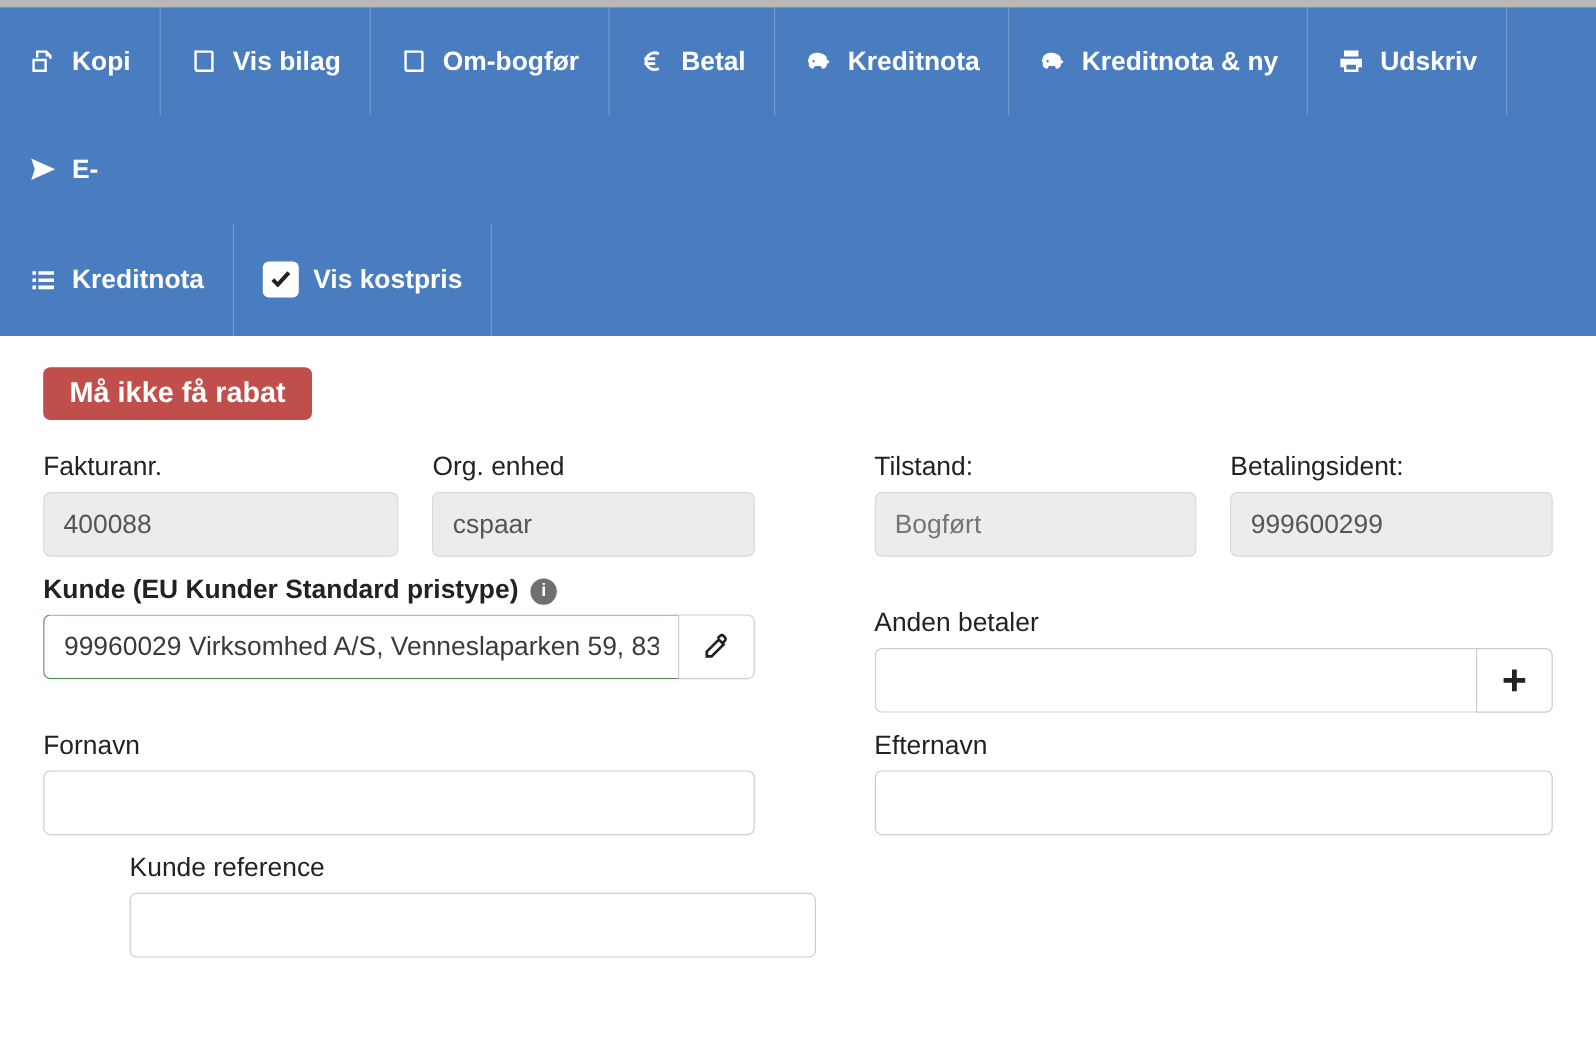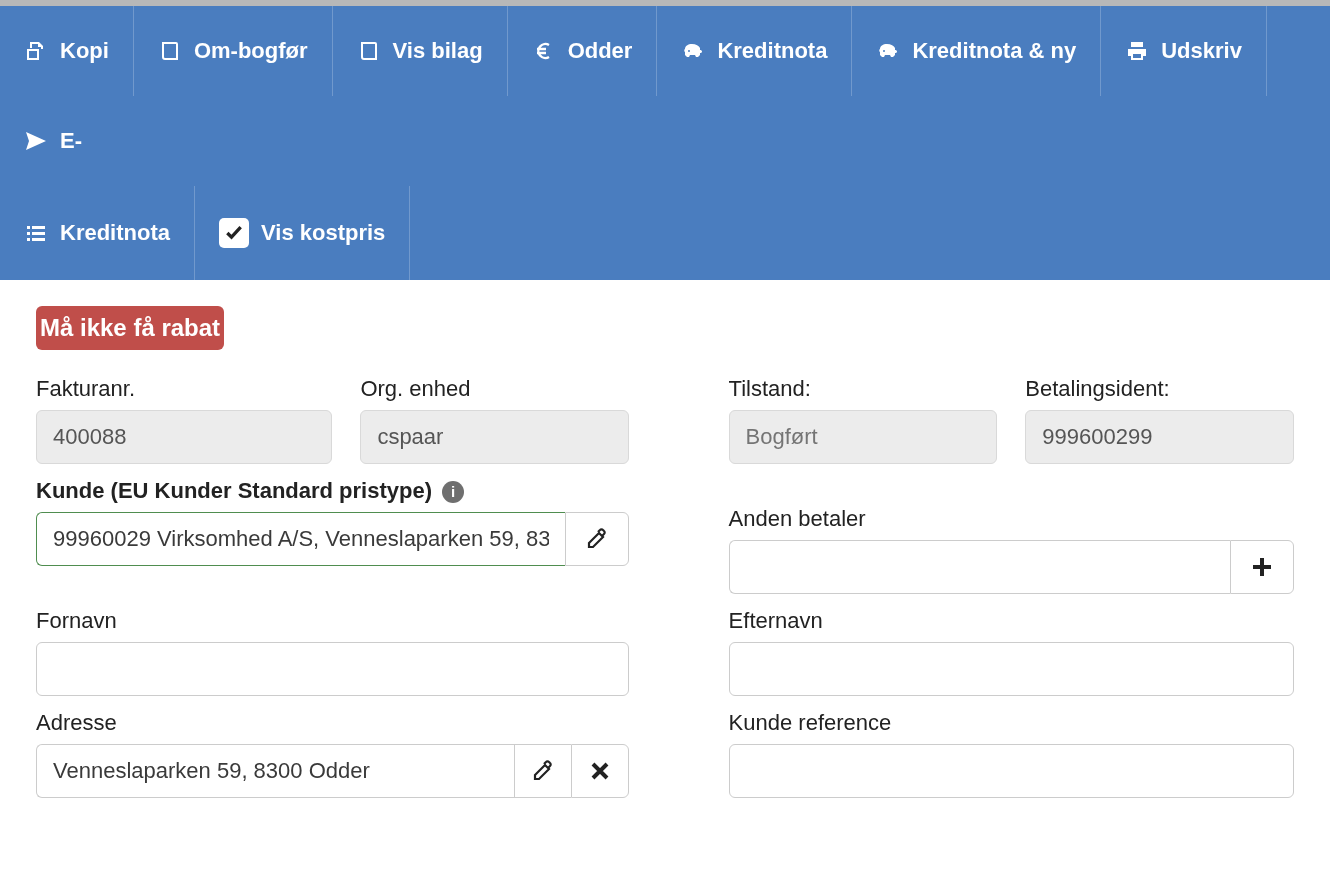--- a/index.html
+++ b/index.html
@@ -4,21 +4,21 @@
 <style>
   * { box-sizing: border-box; margin: 0; padding: 0; }
   body { font-family: -apple-system, BlinkMacSystemFont, "Segoe UI", Helvetica, Arial, sans-serif; background: #fff; width: 1330px; height: 886px; overflow: hidden; }
   .top-shadow { height: 6px; background: #b8b8b8; }
   .toolbar { background: #4a7dbf; display: flex; flex-wrap: wrap; }
   .toolbar-item { display: flex; align-items: center; gap: 12px; padding: 32px 24px; color: #fff; font-size: 22px; font-weight: 600; border-right: 1px solid rgba(255,255,255,0.22); cursor: pointer; white-space: nowrap; }
   .toolbar-item .icon { width: 24px; height: 24px; display: inline-flex; align-items: center; justify-content: center; }
   .toolbar-item .checkbox-box { width: 30px; height: 30px; background: #fff; border-radius: 5px; display: flex; align-items: center; justify-content: center; }
   .toolbar-item .checkbox-box svg { width: 20px; height: 20px; }
   .content { padding: 26px 36px; }
-  .badge { display: inline-block; background: #c04e4a; color: #fff; font-weight: 700; font-size: 24px; padding: 8px 4px; border-radius: 6px; }
+  .badge { display: inline-block; background: #c04e4a; color: #fff; font-weight: 700; font-size: 24px; padding: 8px 22px; border-radius: 6px; }
   .form { margin-top: 26px; }
   .row { display: flex; gap: 28px; margin-bottom: 14px; }
   .col-3 { width: 300px; }
   .col-6 { width: 600px; }
   .gap-col { width: 44px; }
   label { display: block; font-size: 22px; color: #222; margin-bottom: 8px; }
   label.bold { font-weight: 700; }
   .info-icon { display: inline-flex; width: 22px; height: 22px; border-radius: 50%; background: #6f6f6f; color: #fff; font-size: 15px; font-weight: 700; align-items: center; justify-content: center; vertical-align: 1px; margin-left: 4px; }
   .input { width: 100%; height: 54px; font-size: 22px; color: #3a3a3a; padding: 0 16px; border: 1px solid #ccc; border-radius: 6px; background: #fff; }
   .input.readonly { background: #ececec; border-color: #d9d9d9; color: #555; }
@@ -44,37 +44,37 @@
         </svg>
     </span>
     <span>Kopi</span>
   </div>
   <div class="toolbar-item">
     <span class="icon">
       <svg viewBox="0 0 24 24" fill="#fff">
           <path d="M4 3h14a2 2 0 0 1 2 2v16H7a3 3 0 0 1-3-3V3zm2 2v13a1 1 0 0 0 1 1h11V5H6z"></path>
         </svg>
     </span>
+    <span>Vis bilag</span>
+  </div>
+  <div class="toolbar-item">
+    <span class="icon">
+      <svg viewBox="0 0 24 24" fill="#fff">
+          <path d="M4 3h14a2 2 0 0 1 2 2v16H7a3 3 0 0 1-3-3V3zm2 2v13a1 1 0 0 0 1 1h11V5H6z"></path>
+        </svg>
+    </span>
     <span>Om-bogfør</span>
-  </div>
-  <div class="toolbar-item">
-    <span class="icon">
-      <svg viewBox="0 0 24 24" fill="#fff">
-          <path d="M4 3h14a2 2 0 0 1 2 2v16H7a3 3 0 0 1-3-3V3zm2 2v13a1 1 0 0 0 1 1h11V5H6z"></path>
-        </svg>
-    </span>
-    <span>Vis bilag</span>
   </div>
   <div class="toolbar-item">
     <span class="icon">
       <svg viewBox="0 0 24 24" fill="none" stroke="#fff" stroke-width="2.4">
           <path d="M17 6a7 7 0 1 0 0 12M5 10h9M5 14h9"></path>
         </svg>
     </span>
-    <span>Odder</span>
+    <span>Betal</span>
   </div>
   <div class="toolbar-item">
     <span class="icon">
       <svg viewBox="0 0 24 24" fill="#fff">
           <path d="M19 11c1 0 2 .5 2 1.5S20 14 19 14v2l-2 2h-2l-1-2H9l-1 2H6l-2-2v-3c-1 0-1-3 0-3 0-3 3-5 7-5s7 2 8 4zm-11 0a1 1 0 1 0 0 2 1 1 0 0 0 0-2z"></path>
         </svg>
     </span>
     <span>Kreditnota</span>
   </div>
   <div class="toolbar-item">
@@ -184,37 +184,20 @@
       </div>
       <div class="gap-col"></div>
       <div class="col-6" style="width:572px;">
         <label>Efternavn</label>
         <input class="input" value="" style="">
       </div>
     </div>
 
 
     <div class="row">
-      <div class="col-6">
-        <label>Adresse</label>
-        <div class="input-group">
-          <input class="input" value="Venneslaparken 59, 8300 Odder" style="">
-          <div class="addon-btn">
-            <svg viewBox="0 0 24 24" fill="none" stroke="#222" stroke-width="2.2">
-                <path d="M4 16l10-10 4 4-10 10H4v-4z"></path>
-                <path d="M13 5l2-2a2 2 0 0 1 3 0l1 1a2 2 0 0 1 0 3l-2 2"></path>
-              </svg>
-          </div>
-          <div class="addon-btn">
-            <svg viewBox="0 0 24 24" fill="#222">
-                <path d="M5 5l14 14M19 5L5 19" stroke="#222" stroke-width="4"></path>
-              </svg>
-          </div>
-        </div>
-      </div>
       <div class="gap-col"></div>
       <div class="col-6" style="width:572px;">
         <label>Kunde reference</label>
         <input class="input" value="" style="">
       </div>
     </div>
 
   </div>
 </div>
 

